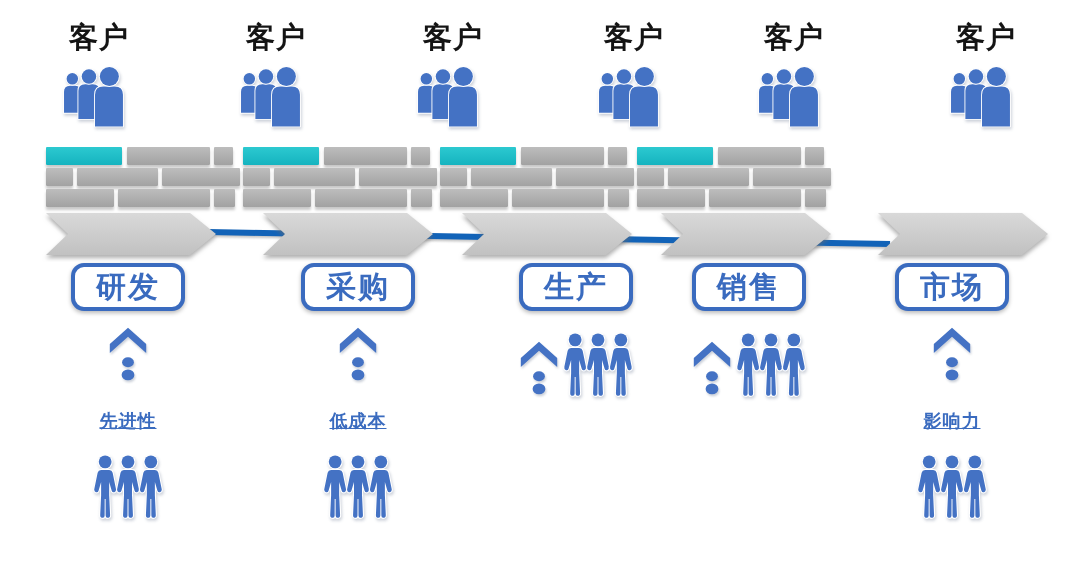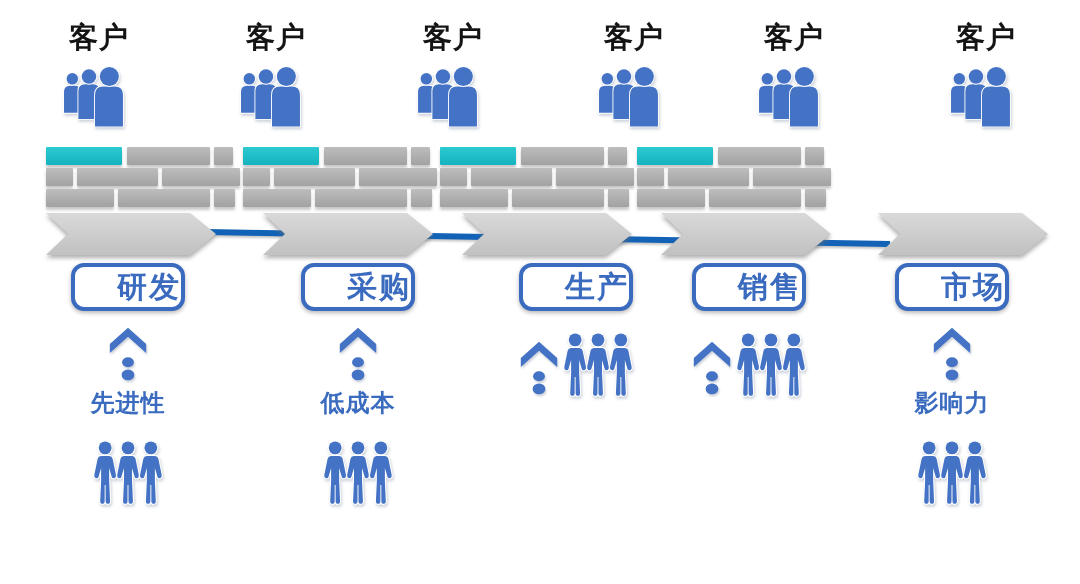--- a/index.html
+++ b/index.html
@@ -26,24 +26,24 @@
   .flow-svg { position:absolute; left:0; top:212px; width:1080px; height:50px; }
   .flow-arrow-shape { filter:drop-shadow(0 3px 2px rgba(110,110,110,.55)); }
   .flow-line { filter:drop-shadow(0 2px 1px rgba(110,110,110,.4)); }
 
   
   .process { position:absolute; top:263px; transform:translateX(-50%); text-align:center; width:150px; }
   .process-box {
     display:inline-block; width:106px; height:40px; line-height:40px;
     border:4px solid var(--accent,#3a6bbf); border-radius:13px; background:#ffffff;
     font-size:30px; font-weight:bold; color:var(--accent,#3a6bbf);
-    box-shadow:0 2px 4px rgba(0,0,0,.28); letter-spacing:2px;text-align:right;
+    box-shadow:0 2px 4px rgba(0,0,0,.28); letter-spacing:2px;
   }
   .uparrow-svg { width:40px; height:58px; margin-top:14px; filter:drop-shadow(1px 2px 1px rgba(140,150,170,.45)); }
-  .process-value { margin-top:0; font-size:24px; font-weight:bold; color:var(--accent,#3a6bbf); letter-spacing:1px; }
+  .process-value { margin-top:22px; font-size:18px; font-weight:bold; color:var(--accent,#3a6bbf); letter-spacing:1px;text-decoration:underline; }
   .team-svg { width:70px; height:64px; margin-top:22px; filter:drop-shadow(1px 2px 1.5px rgba(140,150,170,.45)); }
 
   .icon-fill { fill:var(--blue,#4472c4); stroke:#ffffff; stroke-width:2.4; paint-order:stroke; }
   .icon-fill-thin { fill:var(--blue,#4472c4); }
 </style>
 </head>
 <body>
 
 <div class="canvas">
 

